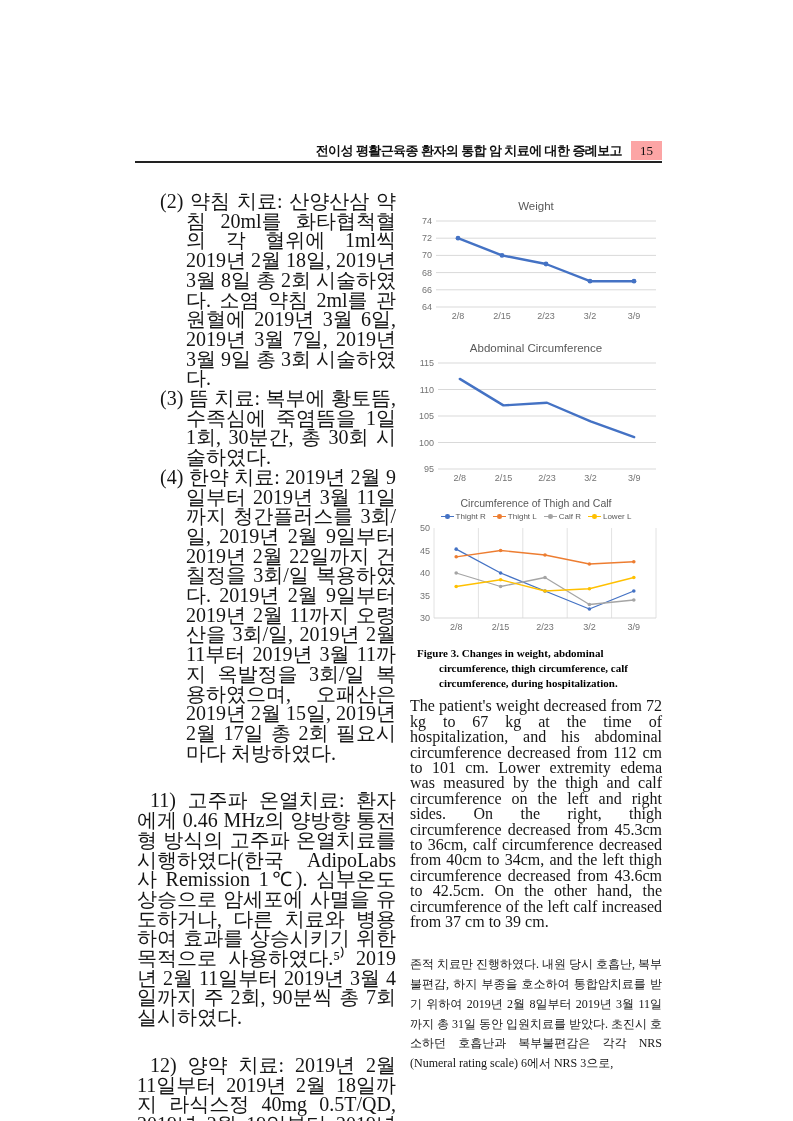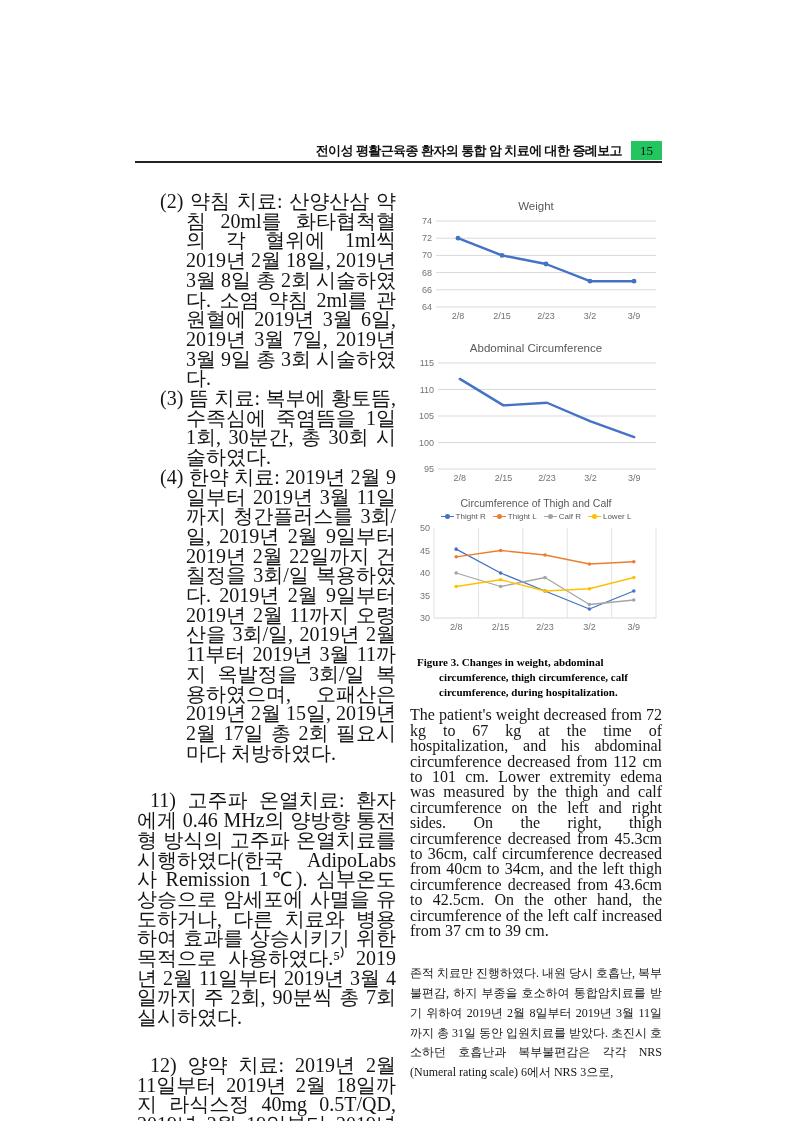--- a/index.html
+++ b/index.html
@@ -4,21 +4,21 @@
 <style>
   html,body{margin:0;padding:0;background:#ffffff;}
   .page{position:relative;width:793px;height:1121px;background:#ffffff;
         font-family:"Liberation Serif",serif;color:#151515;overflow:hidden;}
 
   
   .header-row{position:absolute;left:135px;top:140px;width:527px;height:21px;
               display:flex;justify-content:flex-end;align-items:center;}
   .header-title{font-family:"Liberation Sans",sans-serif;font-weight:bold;
                 font-size:13px;letter-spacing:-0.6px;color:#111;}
-  .page-num{margin-left:9px;background:#22c55e;color:#111;
+  .page-num{margin-left:9px;background:#fca5a5;color:#111;
             font-size:13px;line-height:19px;padding:0 9px;}
   .header-rule{position:absolute;left:135px;top:161px;width:527px;height:2px;background:#222;}
 
   
   .col-left{position:absolute;left:137px;top:192px;width:259px;
             font-size:20px;line-height:19.7px;text-align:justify;}
   .col-left p{margin:0;}
   .col-left p.sub{margin-left:23px;padding-left:26px;text-indent:-26px;}
   .col-left p.main{text-indent:13px;margin-top:28px;}
 
@@ -107,21 +107,21 @@
           <text x="24" y="9" text-anchor="end" class="tick">115</text>
           <text x="49.8" y="124" text-anchor="middle" class="tick">2/8</text>
           <text x="93.4" y="124" text-anchor="middle" class="tick">2/15</text>
           <text x="137" y="124" text-anchor="middle" class="tick">2/23</text>
           <text x="180.6" y="124" text-anchor="middle" class="tick">3/2</text>
           <text x="224.2" y="124" text-anchor="middle" class="tick">3/9</text>
           <polyline points="49.8,21.900000000000002 93.4,48.400000000000006 137,45.75 180.6,64.30000000000001 224.2,80.19999999999999" fill="none" stroke="#4472c4" stroke-width="2.4" stroke-linejoin="round" stroke-linecap="round"></polyline>
         </svg>
     </div>
 
-    <div class="chart-block" style="margin-bottom:17px;">
+    <div class="chart-block" style="margin-bottom:8px;">
       <div class="chart-title sm">Circumference of Thigh and Calf</div>
       <div class="legend" id="legend-2">
           <span class="legend-item">
             <span class="lg-line" style="background: rgb(68, 114, 196);">
               <span class="lg-dot" style="background: rgb(68, 114, 196);"></span>
             </span>
             <span>Thight R</span>
           </span>
           <span class="legend-item">
             <span class="lg-line" style="background: rgb(237, 125, 49);">

